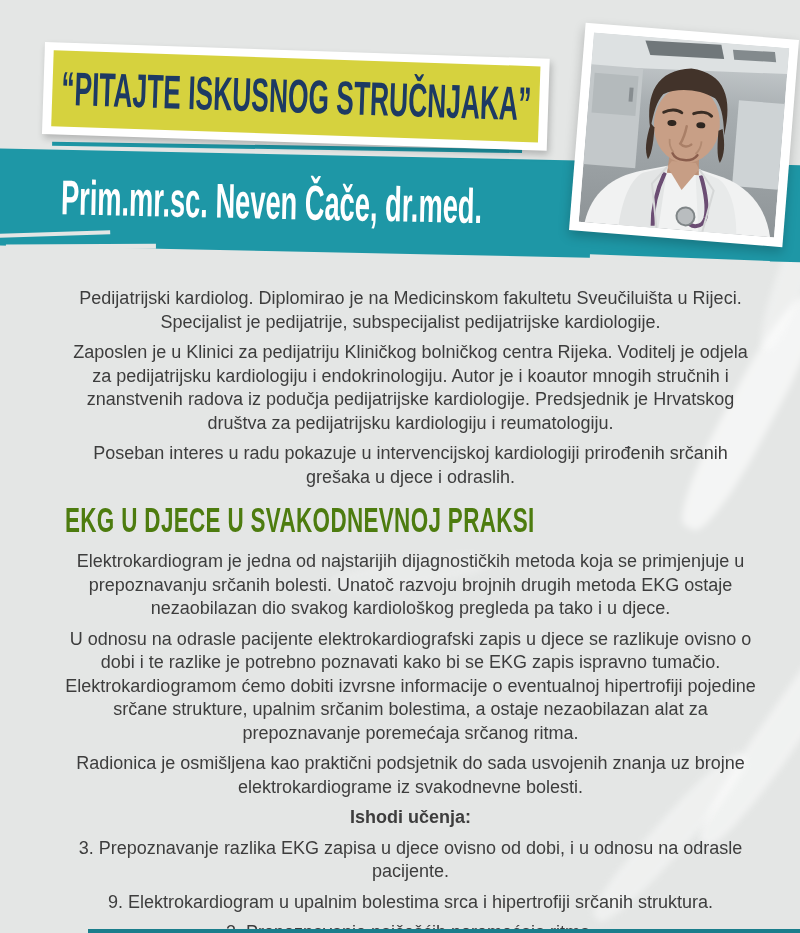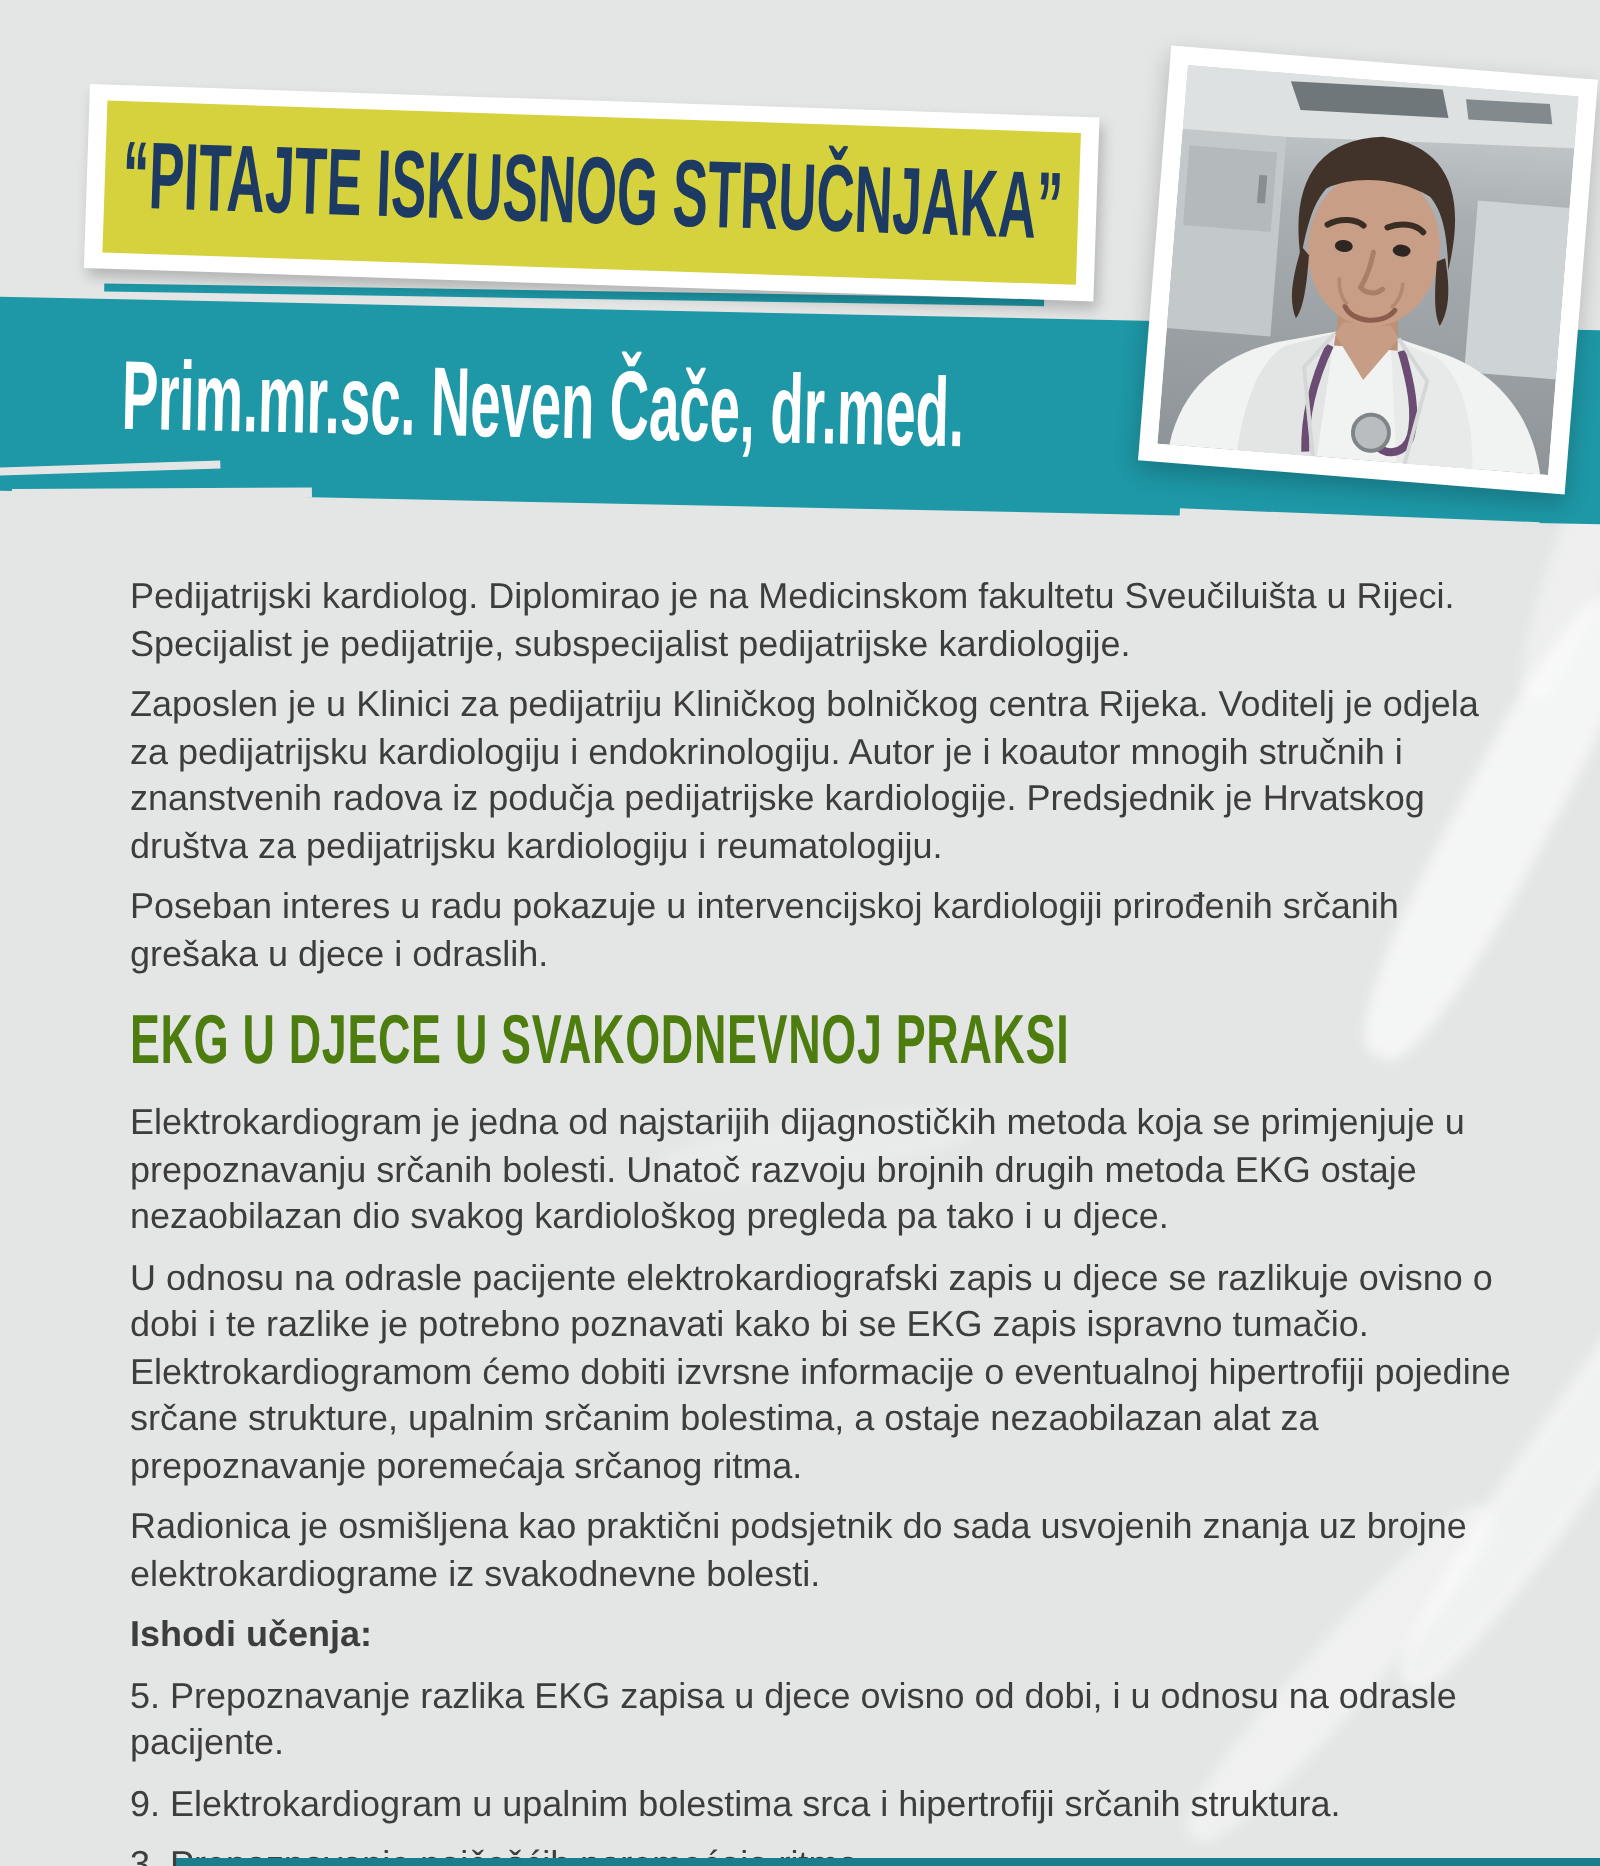--- a/index.html
+++ b/index.html
@@ -76,21 +76,21 @@
     z-index:5;
   }
   .photo-frame svg{display:block;}
 
   
   .content{
     position:absolute;left:65px;right:44px;top:287px;
     color:#3d3d3d;font-size:18px;line-height:23.5px;
     z-index:2;
   }
-  .content p{margin:0 0 7px 0;}
+  .content p{margin:0 0 7px 0;text-align:center;}
   .section-heading{
     margin:14px 0 14px 0;height:33px;
     color:#4d7c0f;font-size:33px;line-height:33px;font-weight:bold;
   }
   .section-heading .condensed{transform:scale(.68,1.05);transform-origin:left center;letter-spacing:.5px;}
   .outcomes-label{font-weight:bold;margin:0 0 6px 0;}
   .outcome{margin:0 0 7px 0;}
 
   .bottom-stripe{
     position:absolute;left:88px;right:0;bottom:0;height:4px;
@@ -184,21 +184,21 @@
     <p>Poseban interes u radu pokazuje u intervencijskoj kardiologiji prirođenih srčanih grešaka u djece i odraslih.</p>
 
     <h2 class="section-heading"><span class="condensed">EKG U DJECE U SVAKODNEVNOJ PRAKSI</span></h2>
 
     <p>Elektrokardiogram je jedna od najstarijih dijagnostičkih metoda koja se primjenjuje u prepoznavanju srčanih bolesti. Unatoč razvoju brojnih drugih metoda EKG ostaje nezaobilazan dio svakog kardiološkog pregleda pa tako i u djece.</p>
     <p>U odnosu na odrasle pacijente elektrokardiografski zapis u djece se razlikuje ovisno o dobi i te razlike je potrebno poznavati kako bi se EKG zapis ispravno tumačio. Elektrokardiogramom ćemo dobiti izvrsne informacije o eventualnoj hipertrofiji pojedine srčane strukture, upalnim srčanim bolestima, a ostaje nezaobilazan alat za prepoznavanje poremećaja srčanog ritma.</p>
     <p>Radionica je osmišljena kao praktični podsjetnik do sada usvojenih znanja uz brojne elektrokardiograme iz svakodnevne bolesti.</p>
 
     <p class="outcomes-label">Ishodi učenja:</p>
 
-    <p class="outcome">5. Prepoznavanje razlika EKG zapisa u djece ovisno od dobi, i u odnosu na odrasle pacijente.</p>
+    <p class="outcome">3. Prepoznavanje razlika EKG zapisa u djece ovisno od dobi, i u odnosu na odrasle pacijente.</p>
     <p class="outcome">9. Elektrokardiogram u upalnim bolestima srca i hipertrofiji srčanih struktura.</p>
     <p class="outcome">3. Prepoznavanje najčešćih poremećaja ritma.</p>
 
   </div>
 
   <div class="bottom-stripe"></div>
 
 </div>
 
 </body></html>

